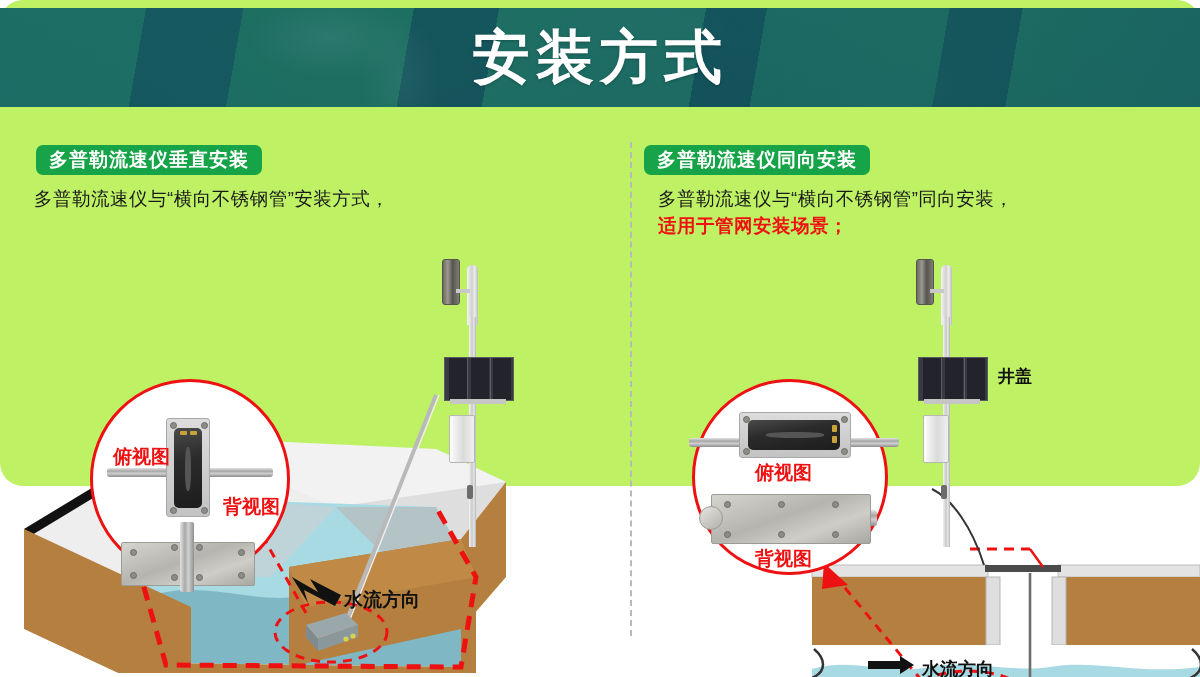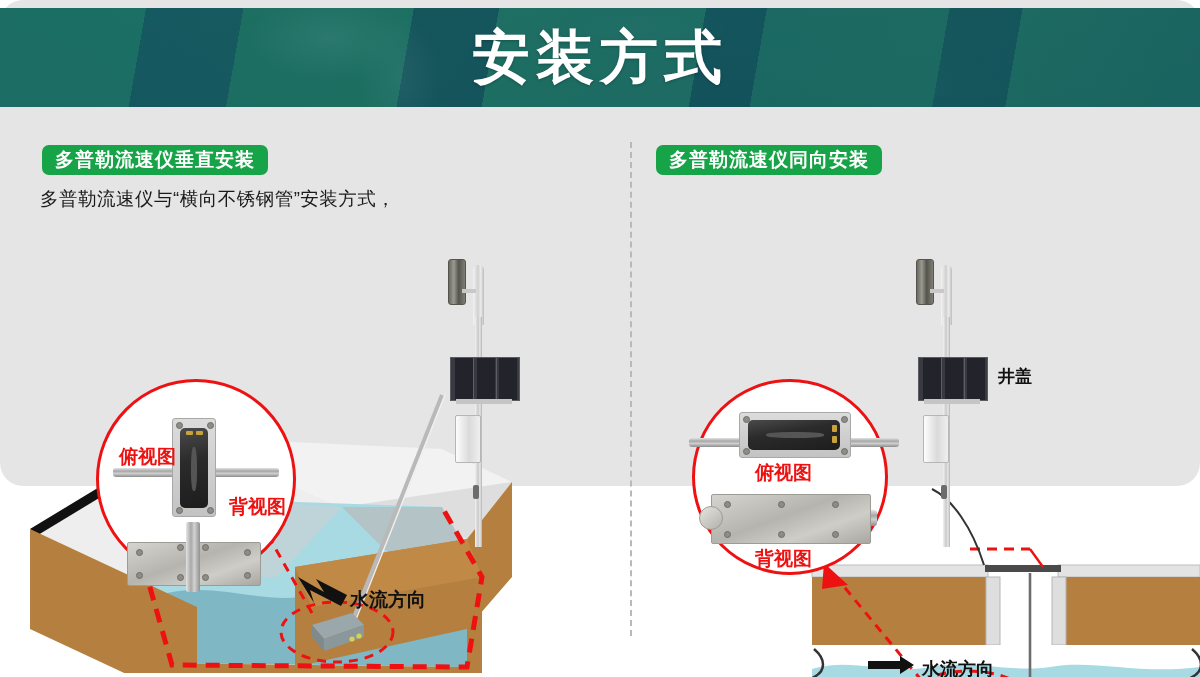--- a/index.html
+++ b/index.html
@@ -1,18 +1,18 @@
 <!DOCTYPE html>
 <html><head>
 <meta charset="utf-8">
 <style>
   html,body{margin:0;padding:0;background:#fff;}
   body{width:1200px;height:677px;overflow:hidden;
        font-family:"Liberation Sans","DejaVu Sans",sans-serif;}
-  .page{position:relative;width:1200px;height:486px;background:#e5e5e5;border-radius:23px;}
+  .page{position:relative;width:1200px;height:486px;background:#bef264;border-radius:23px;}
 
   
   .banner{position:absolute;left:0;top:8px;width:1200px;height:99px;overflow:hidden;
           background:#1d6360;}
   .banner .tex{position:absolute;inset:0;
      background:
        linear-gradient(100deg, rgba(30,120,100,.55) 0 12%, rgba(18,78,92,.5) 12% 20%,
                        rgba(32,122,96,.45) 20% 34%, rgba(16,72,86,.55) 34% 41%,
                        rgba(36,126,100,.4) 41% 58%, rgba(14,70,85,.5) 58% 63%,
                        rgba(30,115,98,.42) 63% 78%, rgba(16,74,88,.5) 78% 84%,
@@ -27,21 +27,21 @@
        radial-gradient(ellipse 150px 40px at 640px 20px, rgba(60,120,125,.4), transparent 70%),
        radial-gradient(ellipse 200px 50px at 900px 80px, rgba(40,110,110,.4), transparent 70%);
   }
   .banner-title{position:absolute;left:0;top:0;width:1200px;height:99px;
       display:flex;align-items:center;justify-content:center;
       color:#ffffff;font-size:58px;font-weight:bold;letter-spacing:6px;
       text-shadow:0 1px 3px rgba(0,0,0,.25);}
 
   
   .col{position:absolute;top:107px;width:600px;height:570px;}
-  .col-left{left:12px;}
+  .col-left{left:6px;}
   .col-right{left:600px;}
 
   .divider{position:absolute;left:630px;top:142px;width:0;height:494px;
            border-left:2px dashed #b9b9b9;}
 
   
   .badge{position:absolute;display:inline-block;background:#17a347;color:#fff;
          border-radius:7px;font-size:19px;font-weight:bold;letter-spacing:1px;
          padding:5px 13px 6px;line-height:1;white-space:nowrap;}
   .desc{position:absolute;font-size:18.5px;color:#1a1a1a;line-height:1.48;
@@ -203,22 +203,26 @@
       <div class="bolt" style="left:78px;top:192px;"></div>
       <div class="bolt" style="left:103px;top:192px;"></div>
 
       <div class="redlbl" style="left:20px;top:62px;font-size:19px;">俯视图</div>
       <div class="redlbl" style="left:130px;top:112px;font-size:19px;">背视图</div>
     </div>
   </div>
 
   <div class="col col-right">
 
-    <div class="badge" style="left:56px;top:38px;">多普勒流速仪同向安装</div>
-
+    <div class="badge" style="left:44px;top:38px;">多普勒流速仪同向安装</div>
+
+    <div class="desc" style="left:58px;top:78px;">
+      <span>多普勒流速仪与“横向不锈钢管”同向安装，</span>
+      <span class="red">适用于管网安装场景；</span>
+    </div>
 
     <svg class="abs" style="left:0;top:170px;" width="600" height="400" viewBox="0 0 600 400">
 
       <rect x="212" y="288" width="176" height="12" fill="#e3e3e3" stroke="#bdbdbd" stroke-width="1"></rect>
       <rect x="458" y="288" width="142" height="12" fill="#e3e3e3" stroke="#bdbdbd" stroke-width="1"></rect>
 
       <rect x="385" y="288" width="76" height="7" fill="#4a4a4a"></rect>
 
       <rect x="212" y="300" width="176" height="68" fill="#b5803f"></rect>
       <rect x="466" y="300" width="134" height="68" fill="#b5803f"></rect>

